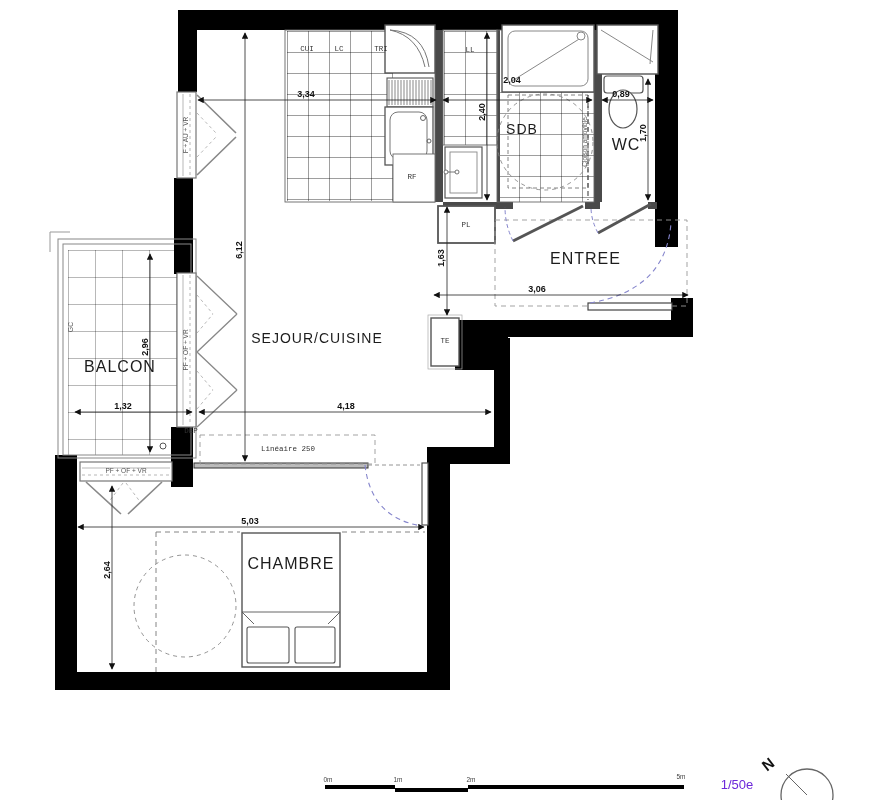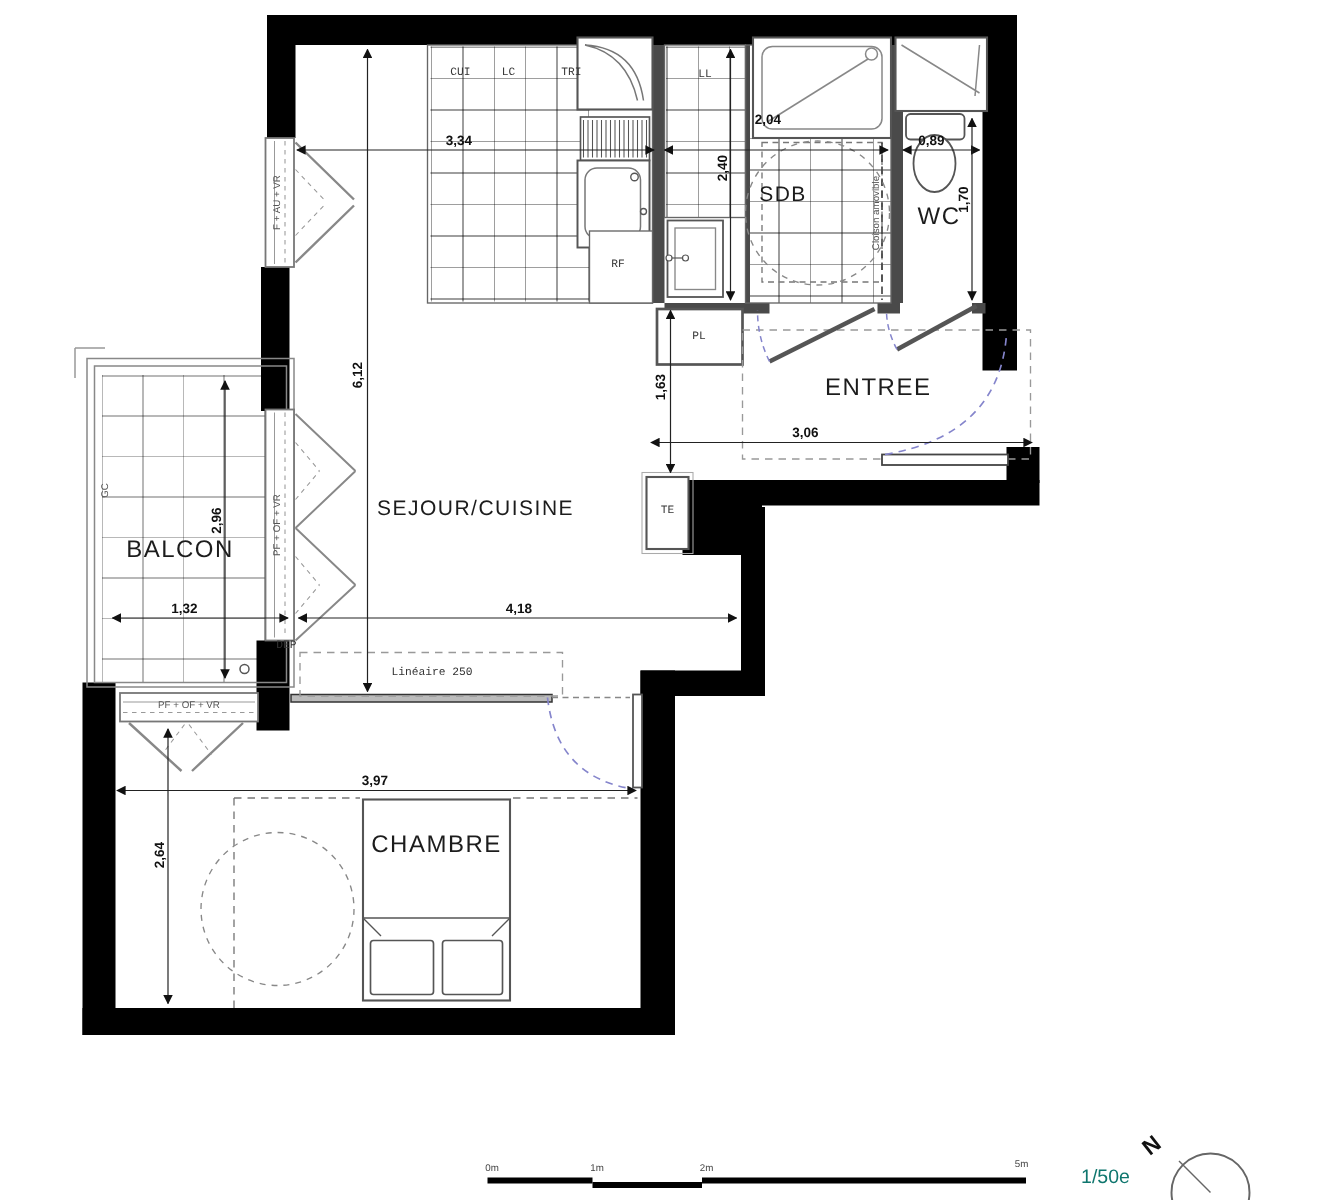--- a/index.html
+++ b/index.html
@@ -7,21 +7,21 @@
           font-family:"Liberation Sans",sans-serif;color:#1a1a1a;}
   svg.plan{position:absolute;left:0;top:0;}
   .lbl{position:absolute;transform:translate(-50%,-50%);white-space:nowrap;line-height:1;}
   .vert{transform:translate(-50%,-50%) rotate(-90deg);}
   .room{font-size:16px;letter-spacing:1px;color:#1c1c1c;}
   .room-lg{font-size:14px;letter-spacing:1px;color:#1c1c1c;}
   .tiny{font-size:7.5px;color:#333;font-family:Liberation Mono, monospace;}
   .tiny6{font-size:6.5px;color:#555;}
   .dim{font-size:9px;font-weight:bold;color:#111;}
   .scale-tick{font-size:6.5px;color:#444;}
-  .ratio{font-size:13px;color:#0f766e;}
+  .ratio{font-size:13px;color:#6d28d9;}
   .north{font-size:15px;font-weight:bold;color:#111;transform:translate(-50%,-50%) rotate(-38deg);}
   .grid{position:absolute;pointer-events:none;}
   .g21{background-image:
       repeating-linear-gradient(to right,rgba(0,0,0,.38) 0 1px,transparent 1px 21px),
       repeating-linear-gradient(to bottom,rgba(0,0,0,.38) 0 1px,transparent 1px 21px);}
   .g27{background-image:
       repeating-linear-gradient(to right,rgba(0,0,0,.28) 0 1px,transparent 1px 27px),
       repeating-linear-gradient(to bottom,rgba(0,0,0,.28) 0 1px,transparent 1px 27px);}
 </style>
 </head>
@@ -244,21 +244,21 @@
   <div class="lbl dim" style="left:512px;top:80px;">2,04</div>
   <div class="lbl dim" style="left:621px;top:94px;">0,89</div>
   <div class="lbl dim vert" style="left:482px;top:112px;">2,40</div>
   <div class="lbl dim vert" style="left:643px;top:133px;">1,70</div>
   <div class="lbl dim vert" style="left:239px;top:250px;">6,12</div>
   <div class="lbl dim vert" style="left:441px;top:258px;">1,63</div>
   <div class="lbl dim" style="left:537px;top:289px;">3,06</div>
   <div class="lbl dim vert" style="left:145px;top:347px;">2,96</div>
   <div class="lbl dim" style="left:123px;top:406px;">1,32</div>
   <div class="lbl dim" style="left:346px;top:406px;">4,18</div>
-  <div class="lbl dim" style="left:250px;top:521px;">3,97</div>
+  <div class="lbl dim" style="left:250px;top:521px;">5,03</div>
   <div class="lbl dim vert" style="left:107px;top:570px;">2,64</div>
 
   <div class="lbl scale-tick" style="left:328px;top:780px;">0m</div>
   <div class="lbl scale-tick" style="left:398px;top:780px;">1m</div>
   <div class="lbl scale-tick" style="left:471px;top:780px;">2m</div>
   <div class="lbl scale-tick" style="left:681px;top:777px;">5m</div>
   <div class="lbl ratio" style="left:737px;top:784px;">1/50e</div>
   <div class="lbl north" style="left:768px;top:764px;">N</div>
 
 </div>

